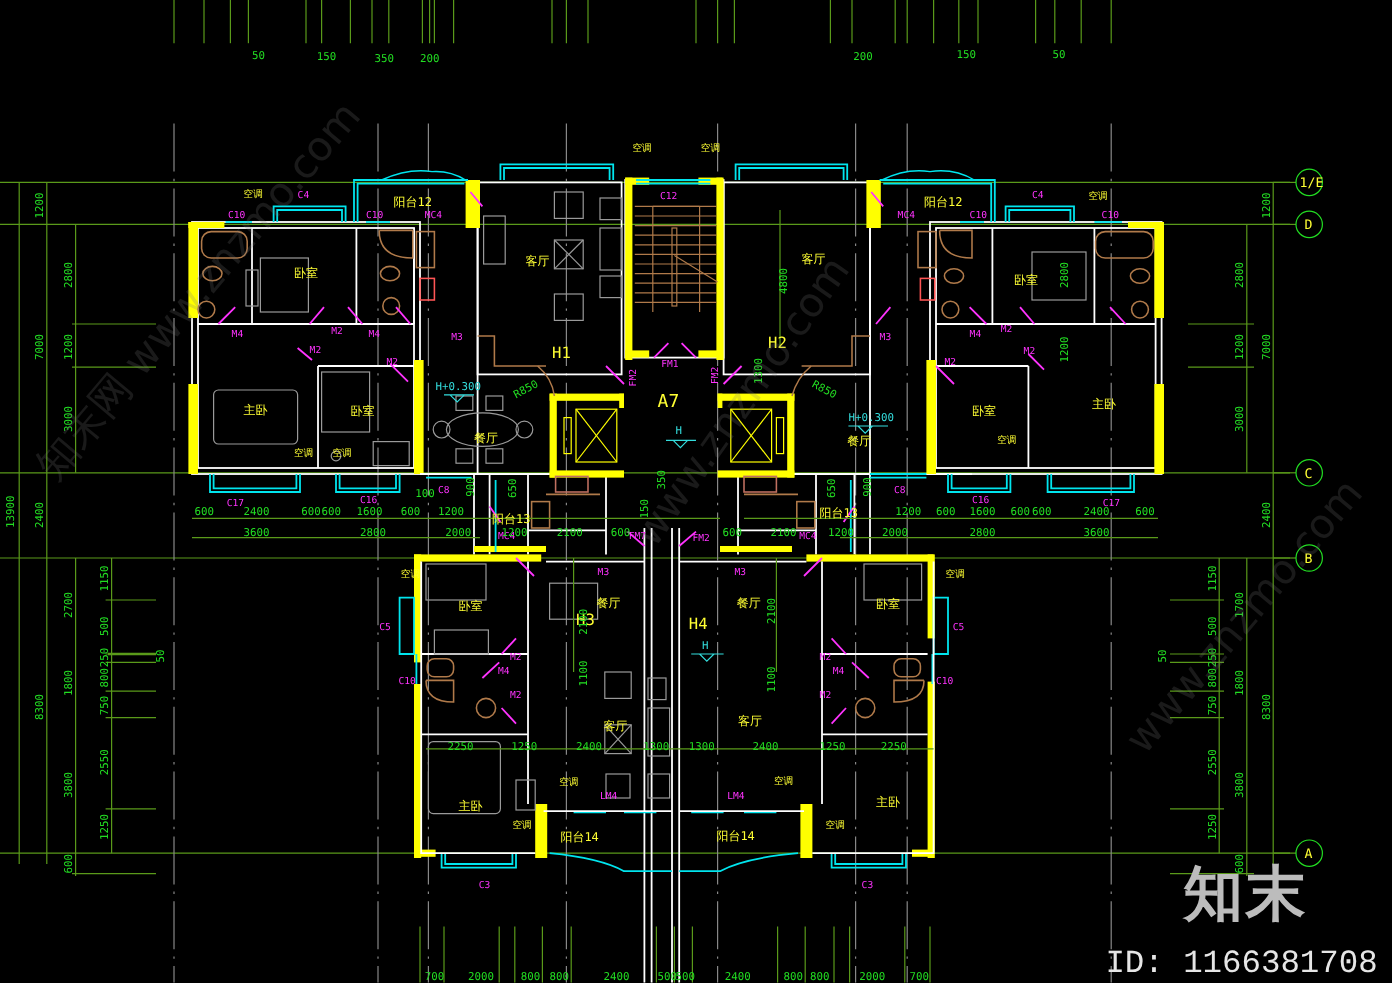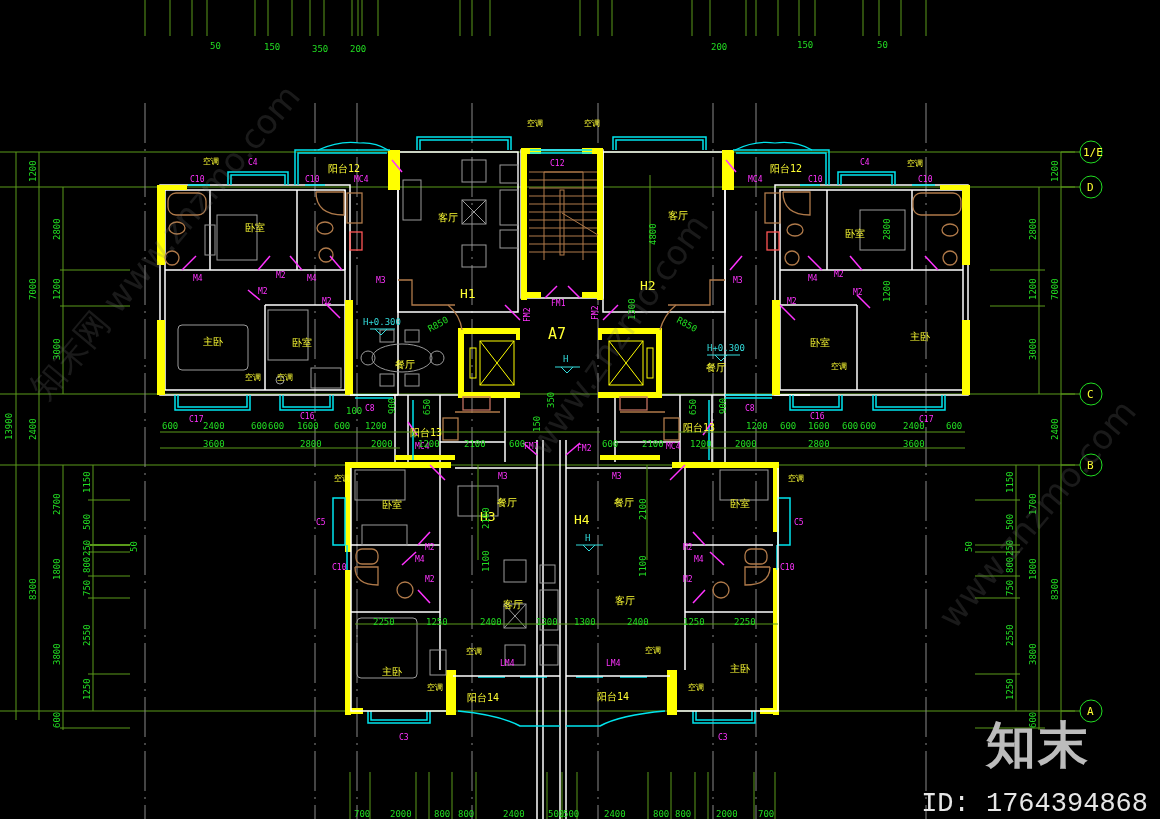--- a/index.html
+++ b/index.html
@@ -680,13 +680,13 @@
   <text class="t dim" x="675" y="817">800</text>
   <text class="t dim" x="716" y="817">2000</text>
   <text class="t dim" x="758" y="817">700</text>
 </svg>
 
 <div class="diag-wm" style="left:20px;top:380px;transform:rotate(-50deg);">知末网 www.znzmo.com</div>
 <div class="diag-wm" style="left:520px;top:440px;transform:rotate(-55deg);">www.znzmo.com</div>
 <div class="diag-wm" style="left:930px;top:610px;transform:rotate(-50deg);">www.znzmo.com</div>
 
 <div class="wm" id="wm-logo">知末</div>
-<div class="wm" id="wm-id">ID: 1764394868</div>
+<div class="wm" id="wm-id">ID: 1166381708</div>
 
 </body></html>

